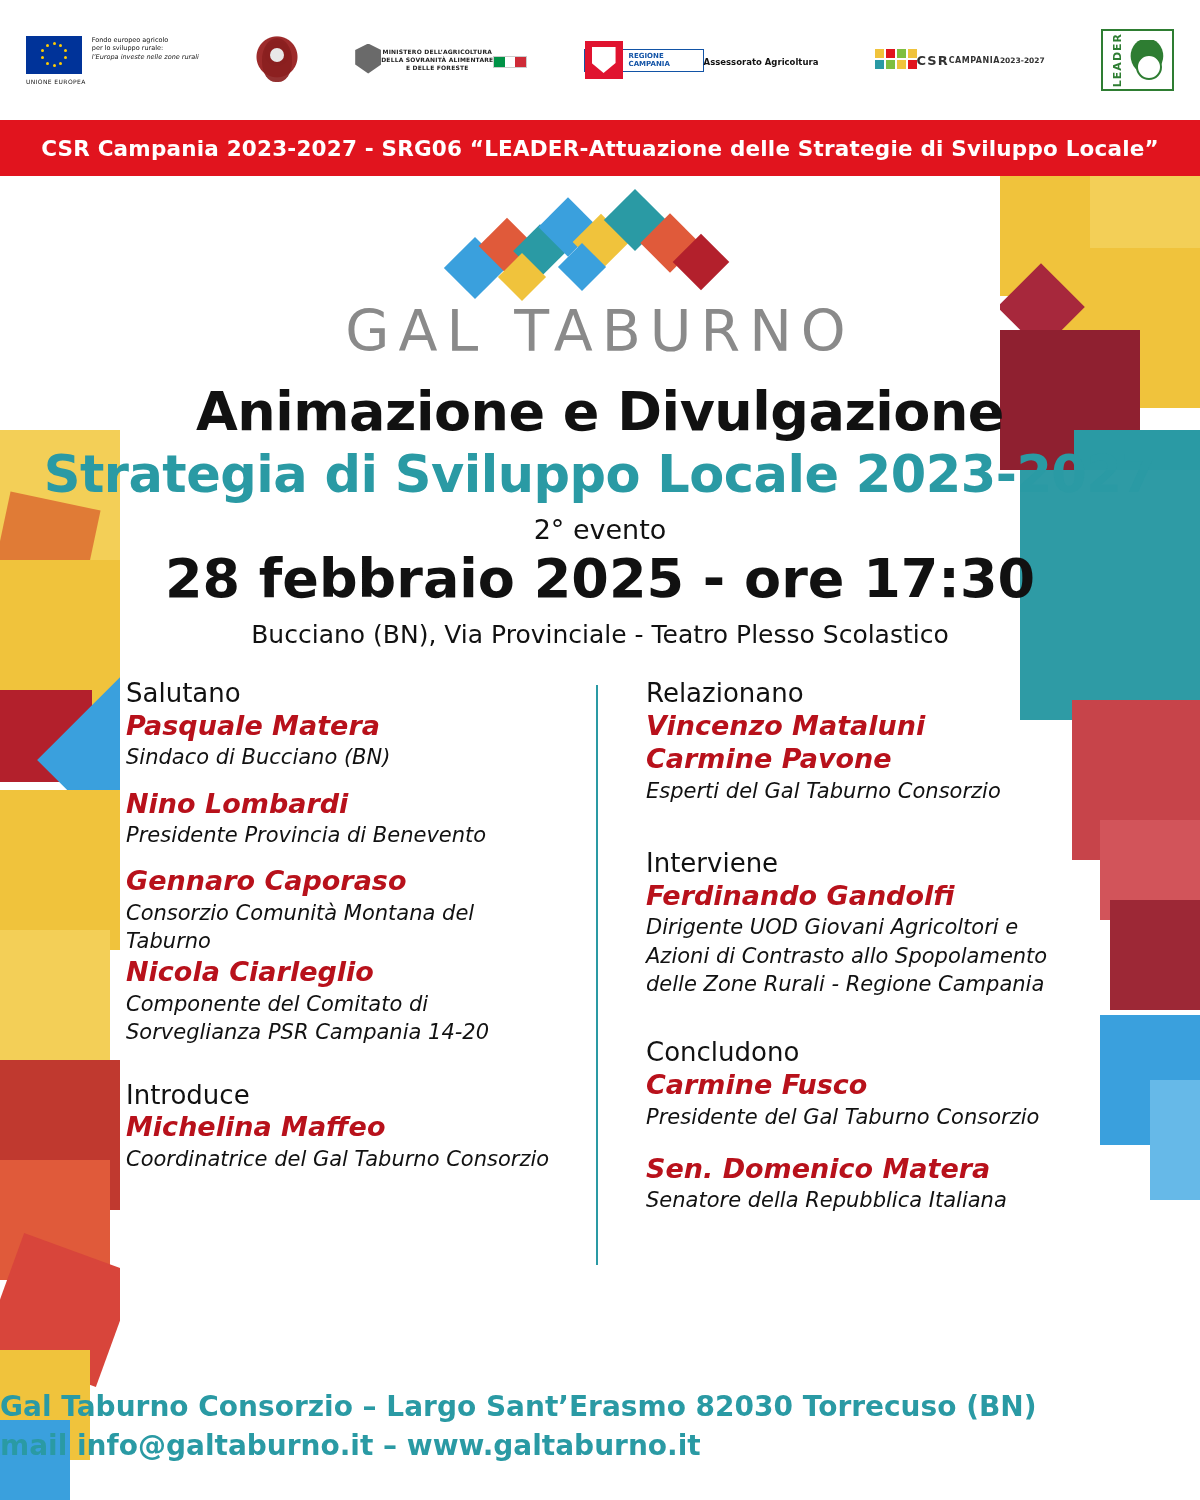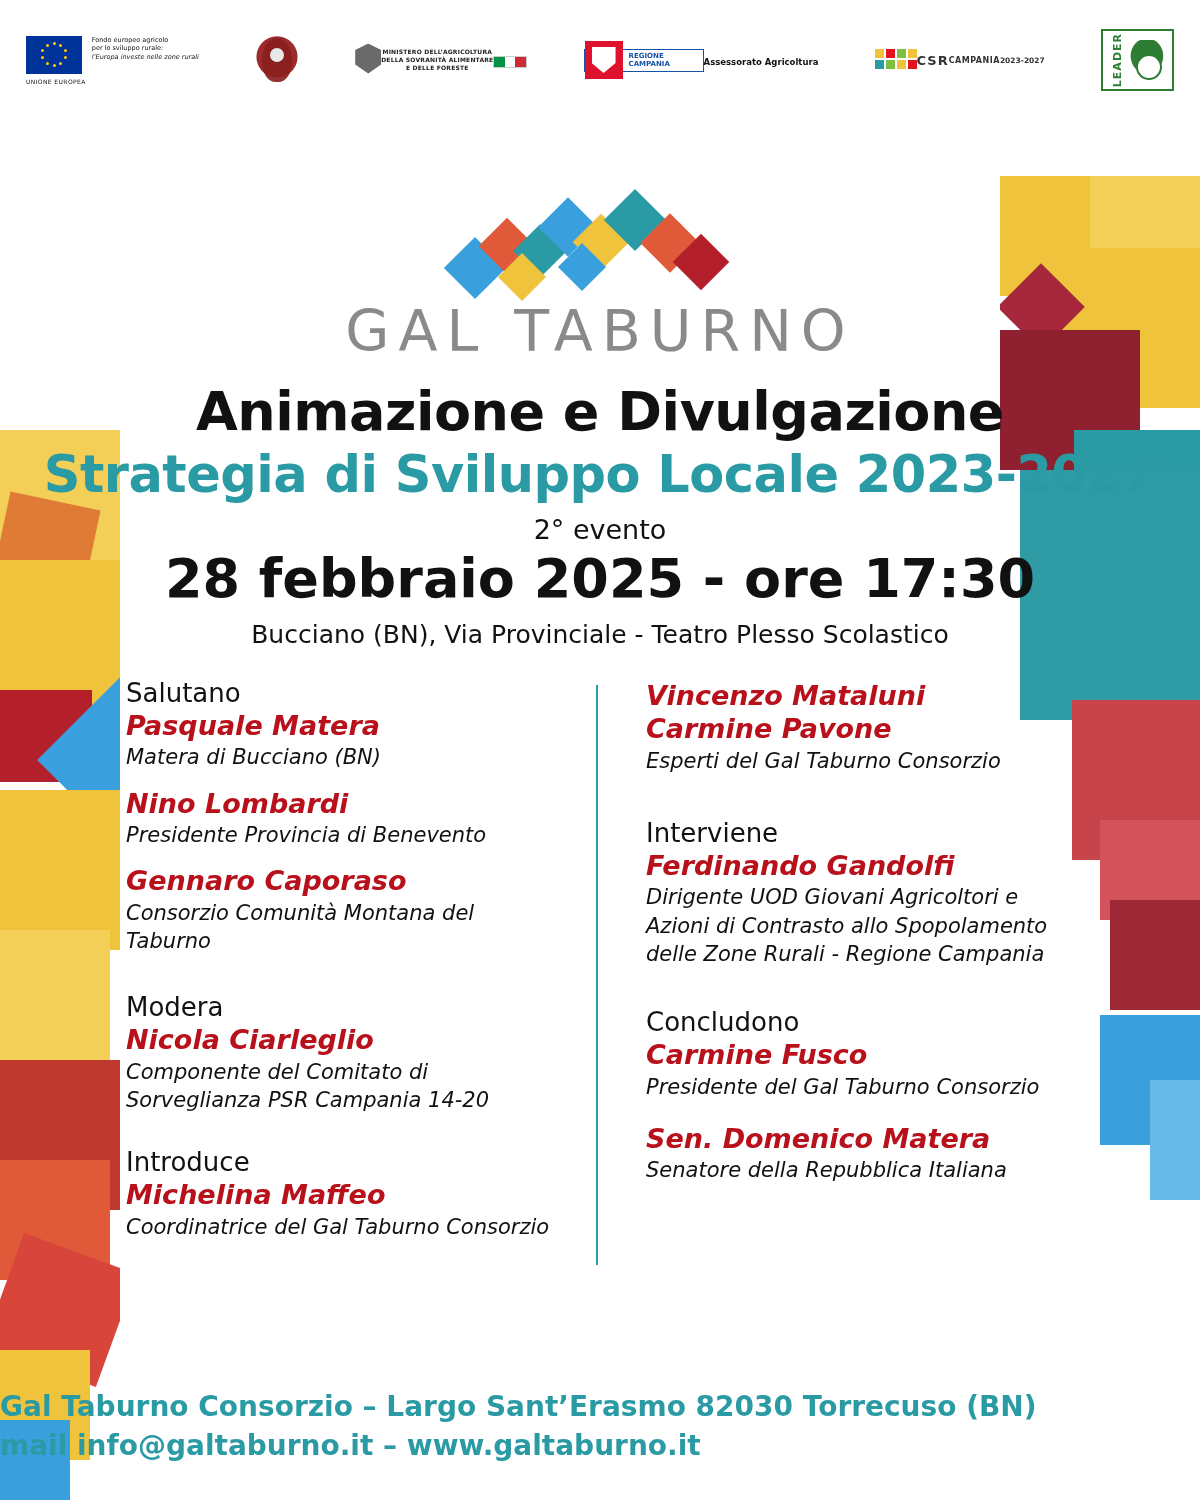--- a/index.html
+++ b/index.html
@@ -275,20 +275,23 @@
       <div class="csr-t2">CAMPANIA</div>
       <div class="csr-t3">2023-2027</div>
     </div>
 
     <div class="logo leader-logo">
       <div class="leader-v">LEADER</div>
       <div class="leader-leaf"></div>
     </div>
   </div>
 
+  <div class="banner">
+    <div class="banner-text">CSR Campania 2023-2027 - SRG06 “LEADER-Attuazione delle Strategie di Sviluppo Locale”</div>
+  </div>
 
   <div class="content">
 
     <div class="gal-mark">
       <i style="left:18px;top:48px;width:44px;height:44px;background:#3aa0dd;transform:rotate(45deg);"></i>
       <i style="left:52px;top:28px;width:40px;height:40px;background:#e05a3a;transform:rotate(45deg);"></i>
       <i style="left:86px;top:34px;width:38px;height:38px;background:#2a9aa4;transform:rotate(45deg);"></i>
       <i style="left:112px;top:8px;width:42px;height:42px;background:#3aa0dd;transform:rotate(45deg);"></i>
       <i style="left:146px;top:24px;width:40px;height:40px;background:#f0c33c;transform:rotate(45deg);"></i>
       <i style="left:178px;top:0px;width:44px;height:44px;background:#2a9aa4;transform:rotate(45deg);"></i>
@@ -307,43 +310,43 @@
     <div class="place">Bucciano (BN), Via Provinciale - Teatro Plesso Scolastico</div>
 
     <div class="cols">
       <div class="divider"></div>
 
       <div class="col left">
 
         <div>
           <div class="role first">Salutano</div>
           <div class="name">Pasquale Matera</div>
-          <div class="desc">Matera di Bucciano (BN)</div>
+          <div class="desc">Sindaco di Bucciano (BN)</div>
           <div class="name" style="margin-top:16px">Nino Lombardi</div>
           <div class="desc">Presidente Provincia di Benevento</div>
           <div class="name" style="margin-top:16px">Gennaro Caporaso</div>
           <div class="desc">Consorzio Comunità Montana del Taburno</div>
         </div>
 
         <div>
-          <div class="role" style="margin-top:38px">Modera</div>
           <div class="name">Nicola Ciarleglio</div>
           <div class="desc">Componente del Comitato di Sorveglianza PSR Campania 14-20</div>
         </div>
 
         <div>
           <div class="role" style="margin-top:34px">Introduce</div>
           <div class="name">Michelina Maffeo</div>
           <div class="desc">Coordinatrice del Gal Taburno Consorzio</div>
         </div>
       </div>
 
       <div class="col right">
 
         <div>
+          <div class="role first">Relazionano</div>
           <div class="name">Vincenzo Mataluni</div>
           <div class="name">Carmine Pavone</div>
           <div class="desc">Esperti del Gal Taburno Consorzio</div>
         </div>
 
         <div>
           <div class="role" style="margin-top:44px">Interviene</div>
           <div class="name">Ferdinando Gandolfi</div>
           <div class="desc">Dirigente UOD Giovani Agricoltori e Azioni di Contrasto allo Spopolamento delle Zone Rurali - Regione Campania</div>
         </div>

